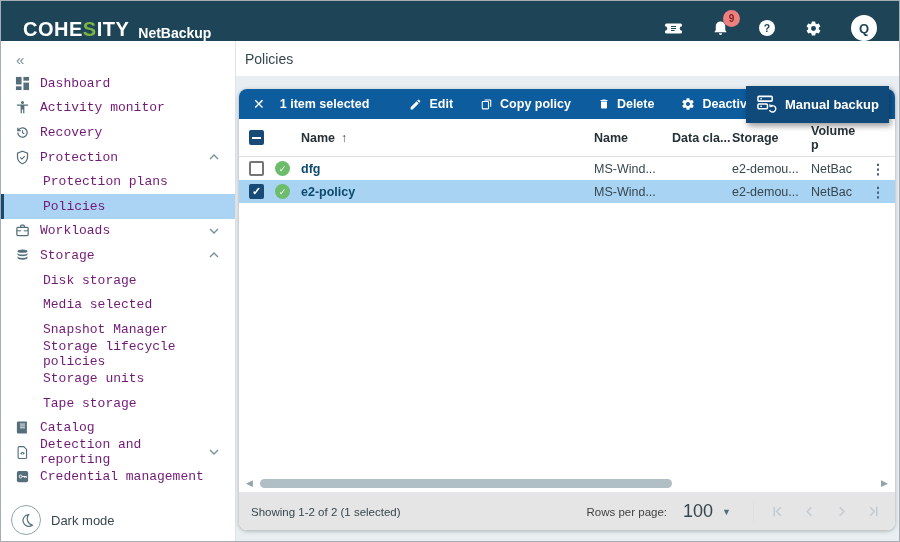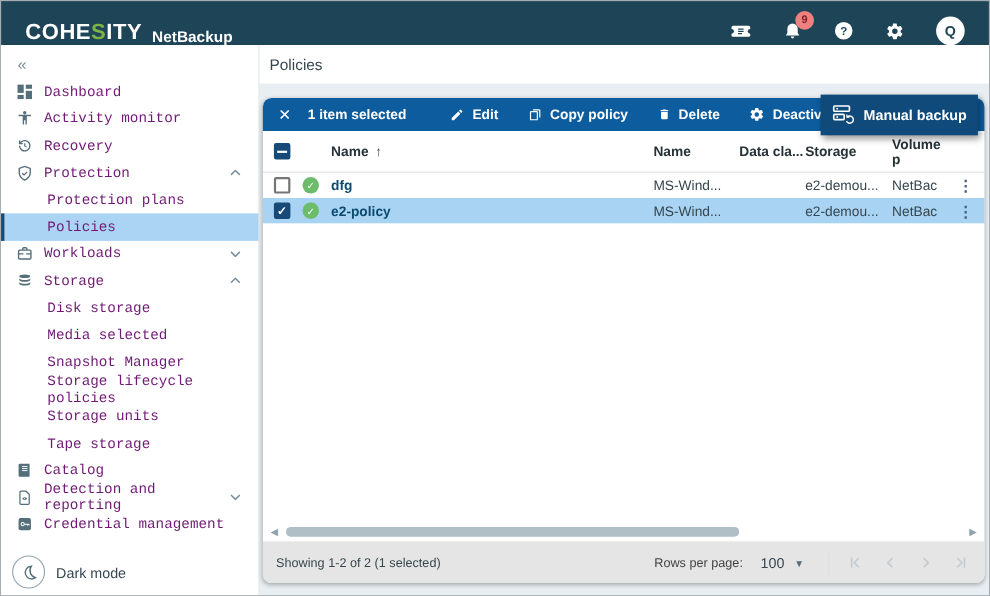--- a/index.html
+++ b/index.html
@@ -82,21 +82,21 @@
   
   .hscroll { position:absolute; bottom:39px; left:0; right:0; height:16px; display:flex;
              align-items:center; padding:0 7px; }
   .scroll-arrow { font-size:9px; color:#90a4ae; cursor:pointer; }
   .thumb { height:9px; background:#b0bec5; border-radius:5px; width:412px; margin-left:7px; cursor:grab; }
   .tfoot { position:absolute; bottom:0; left:0; right:0; height:38px; border-top:1px solid #e3e6e8;
            display:flex; align-items:center; padding:0 12px; font-size:11.5px; color:#37474f;
            border-radius:0 0 8px 8px; background:#e5e5e5; }
   .foot-right { margin-left:auto; display:flex; align-items:center; }
   .rpp-label { color:#424242; }
-  .rpp-value { font-size:13px; color:#37474f; margin-left:16px; cursor:pointer; }
+  .rpp-value { font-size:18px; color:#37474f; margin-left:16px; cursor:pointer; }
   .rpp-caret { font-size:9px; color:#546e7a; margin-left:9px; cursor:pointer; }
   .vdiv { width:1px; height:24px; background:#e0e0e0; margin:0 14px 0 22px; }
   .pager { display:flex; align-items:center; gap:13px; }
   .pg-btn { background:none; border:none; display:flex; cursor:default; padding:2px; }
 </style>
 </head>
 <body>
 
 <div class="topbar">
   <div class="brand">

